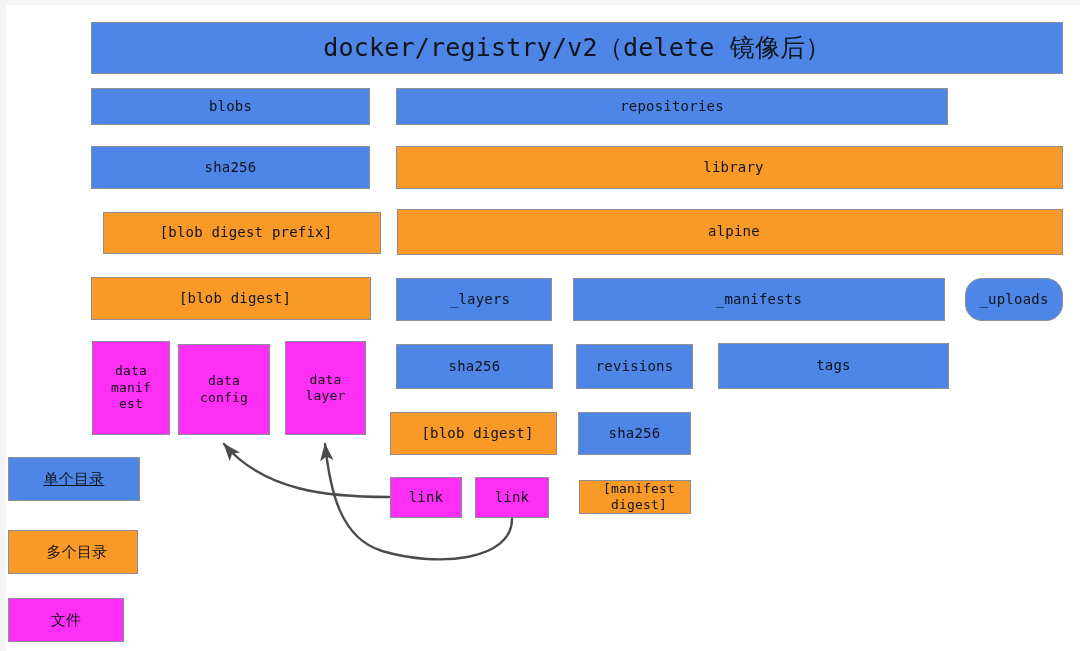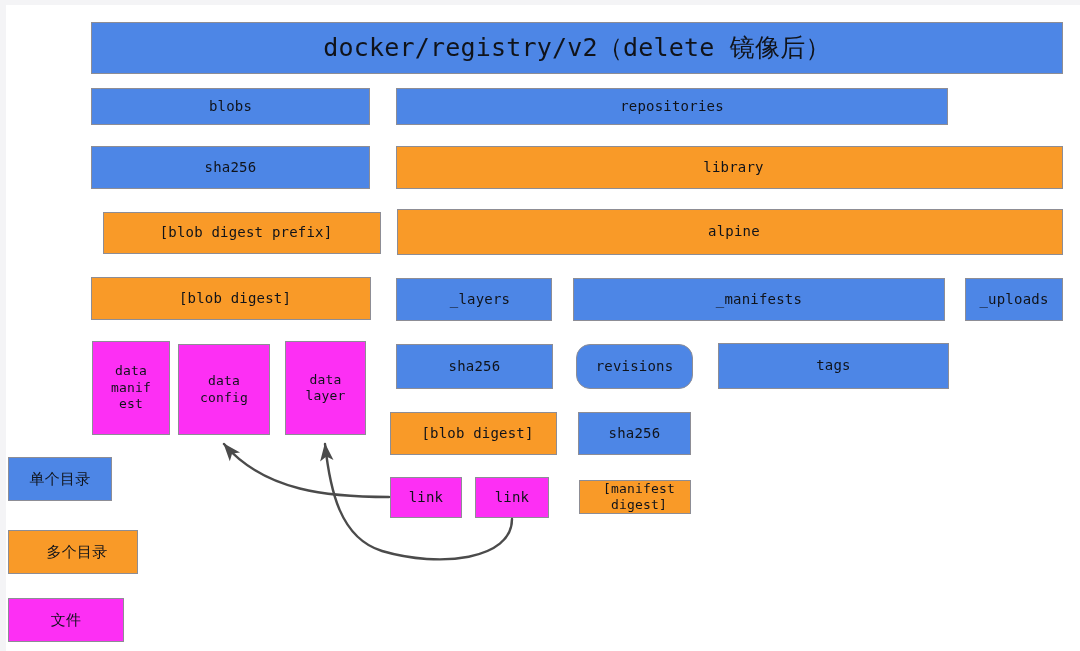--- a/index.html
+++ b/index.html
@@ -75,50 +75,50 @@
   <div class="node dir-multi t-md" style="left:92px; top:212px; width:278px; height:42px;margin-left:11px;">[blob digest prefix]</div>
 
   <div class="node dir-multi t-md" style="left:397px; top:209px; width:666px; height:46px;">alpine</div>
 
   <div class="node dir-multi t-md" style="left:91px; top:277px; width:280px; height:43px;">[blob digest]</div>
 
   <div class="node dir-single t-md" style="left:396px; top:278px; width:156px; height:43px;padding-left:12px;">_layers</div>
 
   <div class="node dir-single t-md" style="left:573px; top:278px; width:372px; height:43px;">_manifests</div>
 
-  <div class="node dir-single t-md" style="left:965px; top:278px; width:98px; height:43px;">_uploads</div>
+  <div class="node dir-single t-md" style="left:965px; top:278px; width:98px; height:43px;border-radius:17px;">_uploads</div>
 
   <div class="node file t-sm" style="left:92px; top:341px; width:78px; height:94px;">data
 manif
 est</div>
 
   <div class="node file t-sm" style="left:178px; top:344px; width:92px; height:91px;">data
 config</div>
 
   <div class="node file t-sm" style="left:285px; top:341px; width:81px; height:94px;">data
 layer</div>
 
   <div class="node dir-single t-md" style="left:396px; top:344px; width:157px; height:45px;">sha256</div>
 
-  <div class="node dir-single t-md" style="left:576px; top:344px; width:117px; height:45px;border-radius:14px;">revisions</div>
+  <div class="node dir-single t-md" style="left:576px; top:344px; width:117px; height:45px;">revisions</div>
 
   <div class="node dir-single t-md" style="left:718px; top:343px; width:231px; height:46px;">tags</div>
 
   <div class="node dir-multi t-md" style="left:390px; top:412px; width:167px; height:43px;">[blob digest]</div>
 
   <div class="node dir-single t-md" style="left:578px; top:412px; width:113px; height:43px;">sha256</div>
 
   <div class="node file t-md" style="left:390px; top:477px; width:72px; height:41px;">link</div>
 
   <div class="node file t-md" style="left:475px; top:477px; width:74px; height:41px;">link</div>
 
   <div class="node dir-multi t-sm" style="left:579px; top:480px; width:112px; height:34px;">[manifest
 digest]</div>
 
-  <div class="node dir-single t-cn" style="left:8px; top:457px; width:104px; height:44px;">单个目录</div>
+  <div class="node dir-single t-cn" style="left:8px; top:457px; width:132px; height:44px;text-decoration:underline;">单个目录</div>
 
   <div class="node dir-multi t-cn" style="left:8px; top:530px; width:130px; height:44px;">多个目录</div>
 
   <div class="node file t-cn" style="left:8px; top:598px; width:116px; height:44px;">文件</div>
 
   <svg id="arrows" viewBox="0 0 1080 651">
     <defs>
       <marker id="arrowhead" markerWidth="9" markerHeight="9" refX="7.4" refY="3.2" orient="auto" markerUnits="strokeWidth">
         <path d="M0.4,0.4 L7.8,3.2 L0.4,6.0 L2.2,3.2 Z" fill="#4b4b4b"></path>
       </marker>

